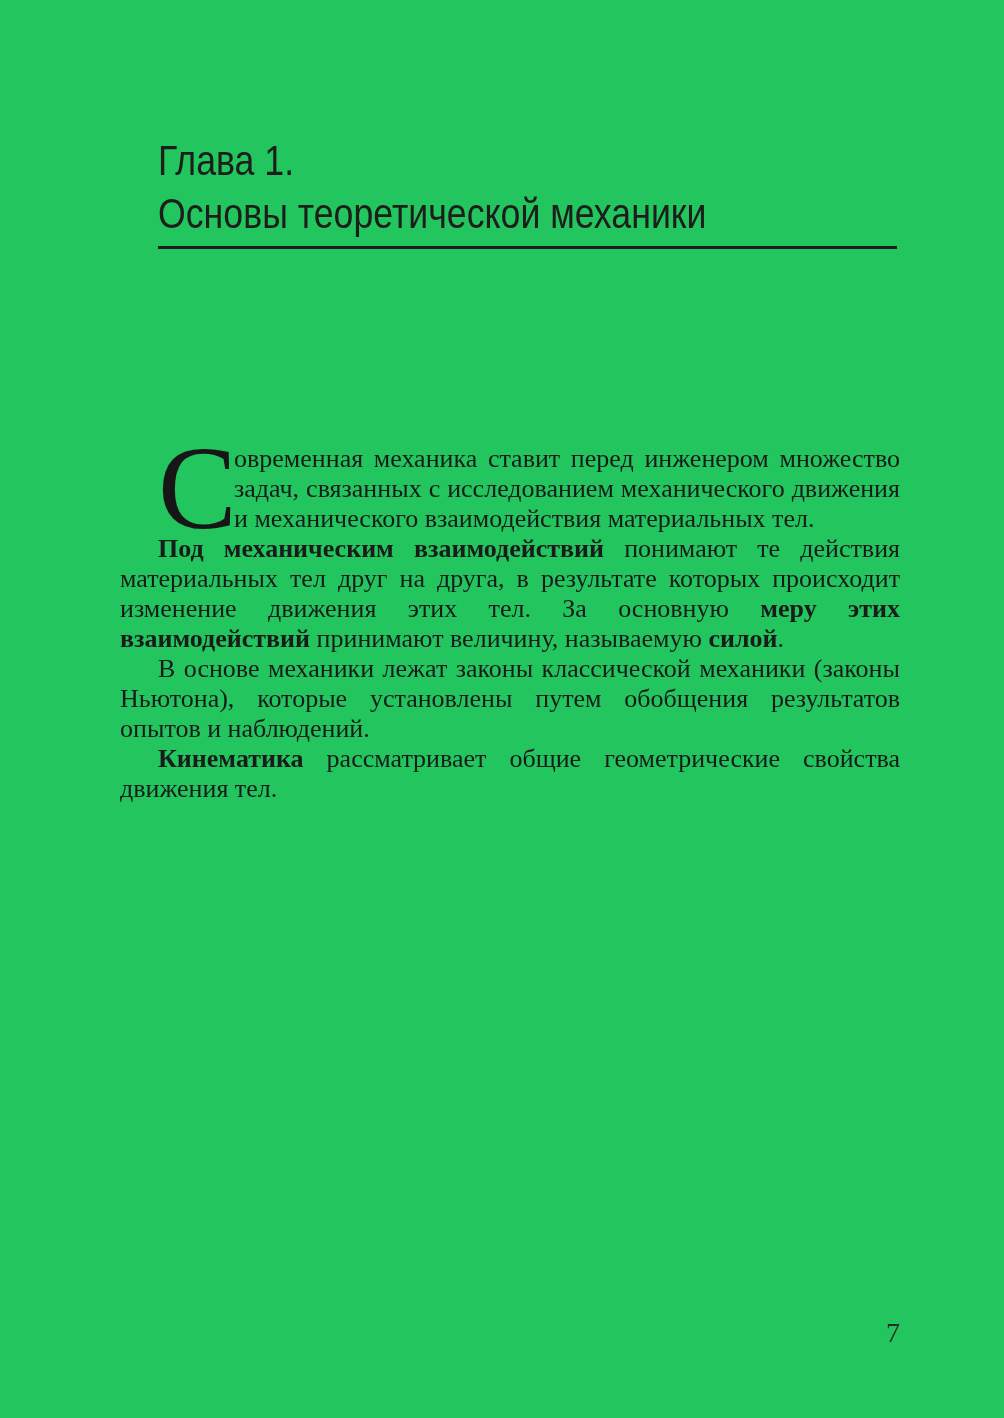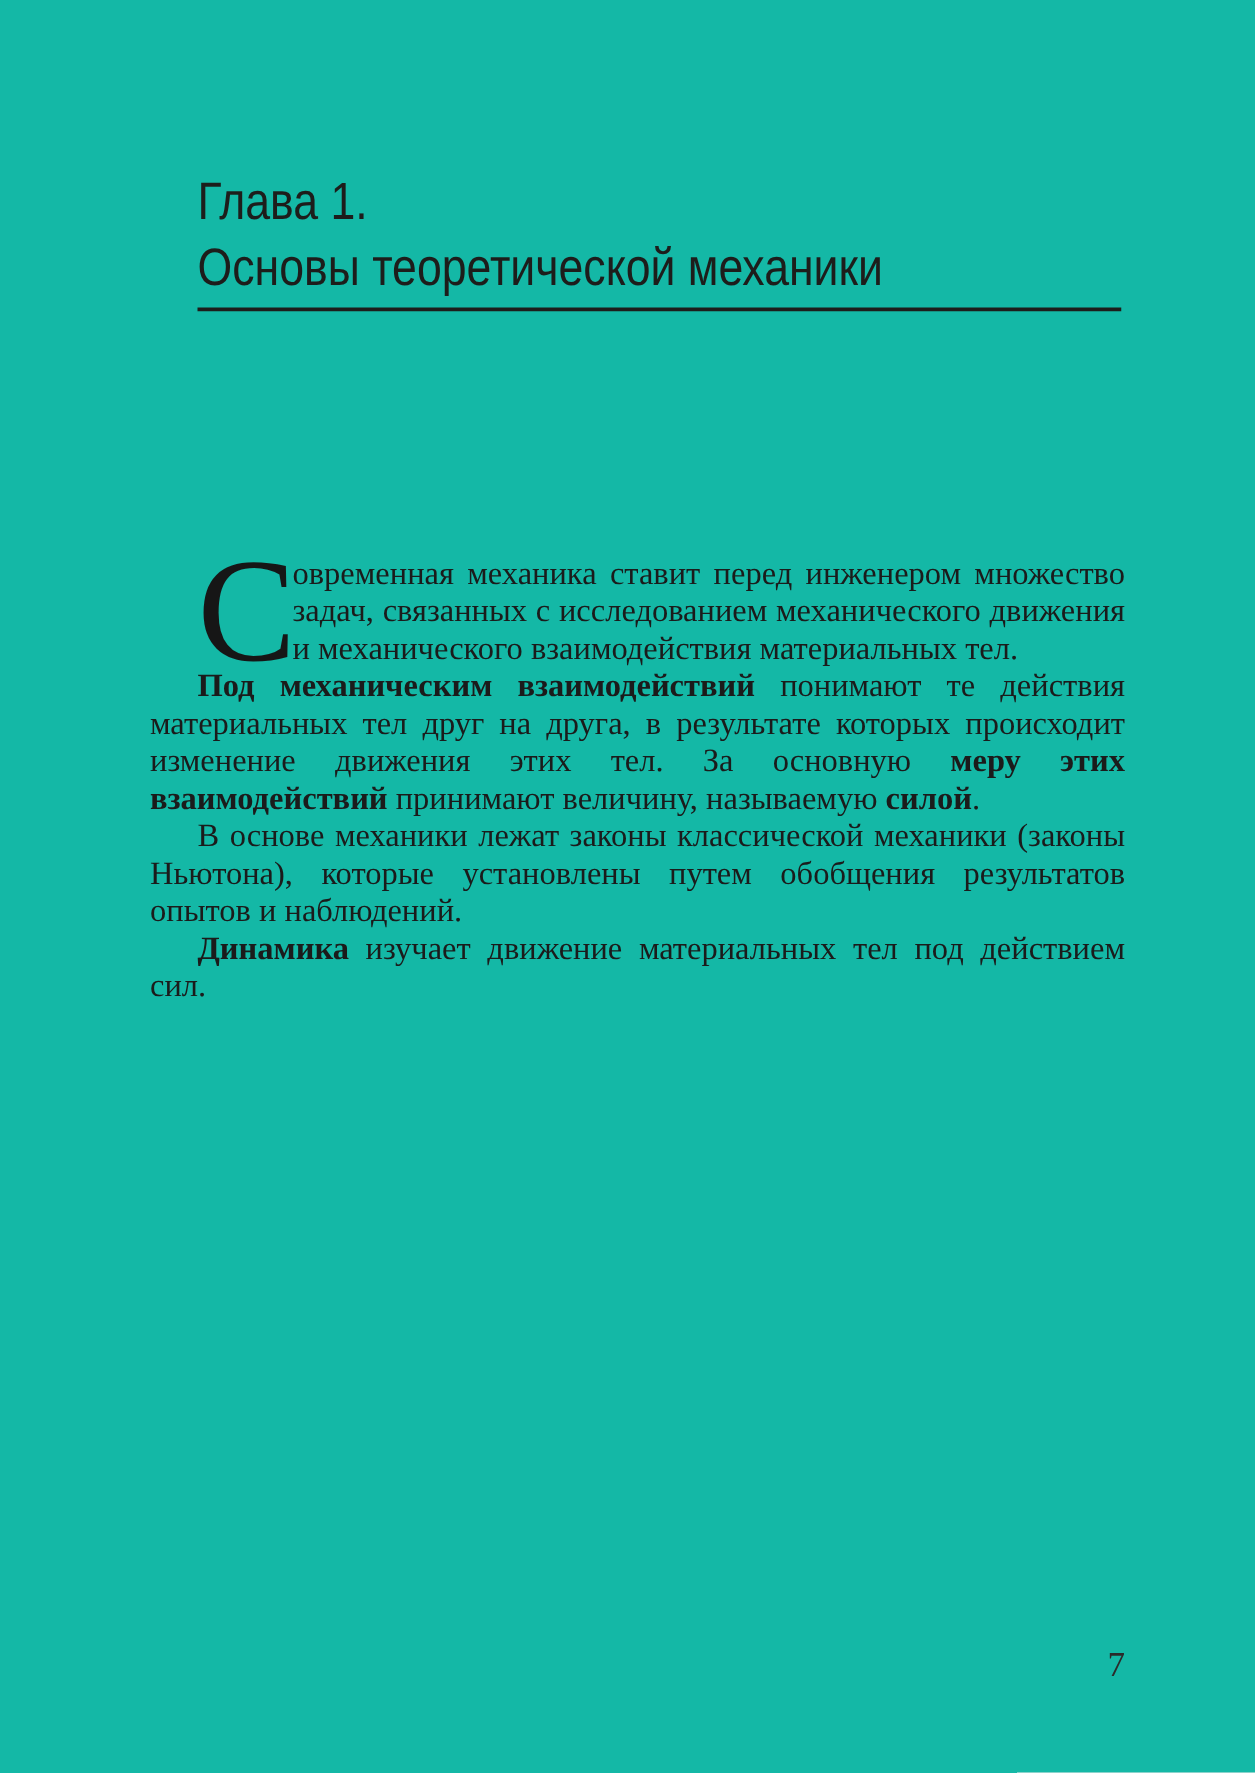--- a/index.html
+++ b/index.html
@@ -4,21 +4,21 @@
 <style>
   html, body {
     margin: 0;
     padding: 0;
     background: #e8e8e8;
   }
   .page {
     position: relative;
     width: 1004px;
     height: 1418px;
-    background: #14b8a6;
+    background: #22c55e;
     overflow: hidden;
     font-family: "Liberation Serif", serif;
     color: #1b1b1b;
     text-decoration: underline;
   }
   .chapter-heading {
     position: absolute;
     left: 158px;
     top: 134px;
     font-family: "Liberation Sans", sans-serif;
@@ -89,18 +89,18 @@
     <div>Глава 1.</div>
     <div>Основы теоретической механики</div>
   </div>
 
   <div class="heading-rule"></div>
 
   <div class="body-text">
       <p class="no-indent"><span class="drop-cap">С</span><span>овременная механика ставит перед инженером множество задач, связанных с исследованием механического движения и механического взаимодействия материальных тел.</span></p>
       <p><span class="bold">Под механическим взаимодействий</span><span> понимают те действия материальных тел друг на друга, в результате которых происходит изменение движения этих тел. За основную </span><span class="bold">меру этих взаимодействий</span><span> принимают величину, называемую </span><span class="bold">силой</span><span>.</span></p>
       <p><span>В основе механики лежат законы классической механики (законы Ньютона), которые установлены путем обобщения результатов опытов и наблюдений.</span></p>
-      <p><span class="bold">Динамика</span><span> изучает движение материальных тел под действием сил.</span></p>
+      <p><span class="bold">Кинематика</span><span> рассматривает общие геометрические свойства движения тел.</span></p>
     </div>
 
   <div class="page-number">7</div>
 
 </div>
 
 </body></html>

